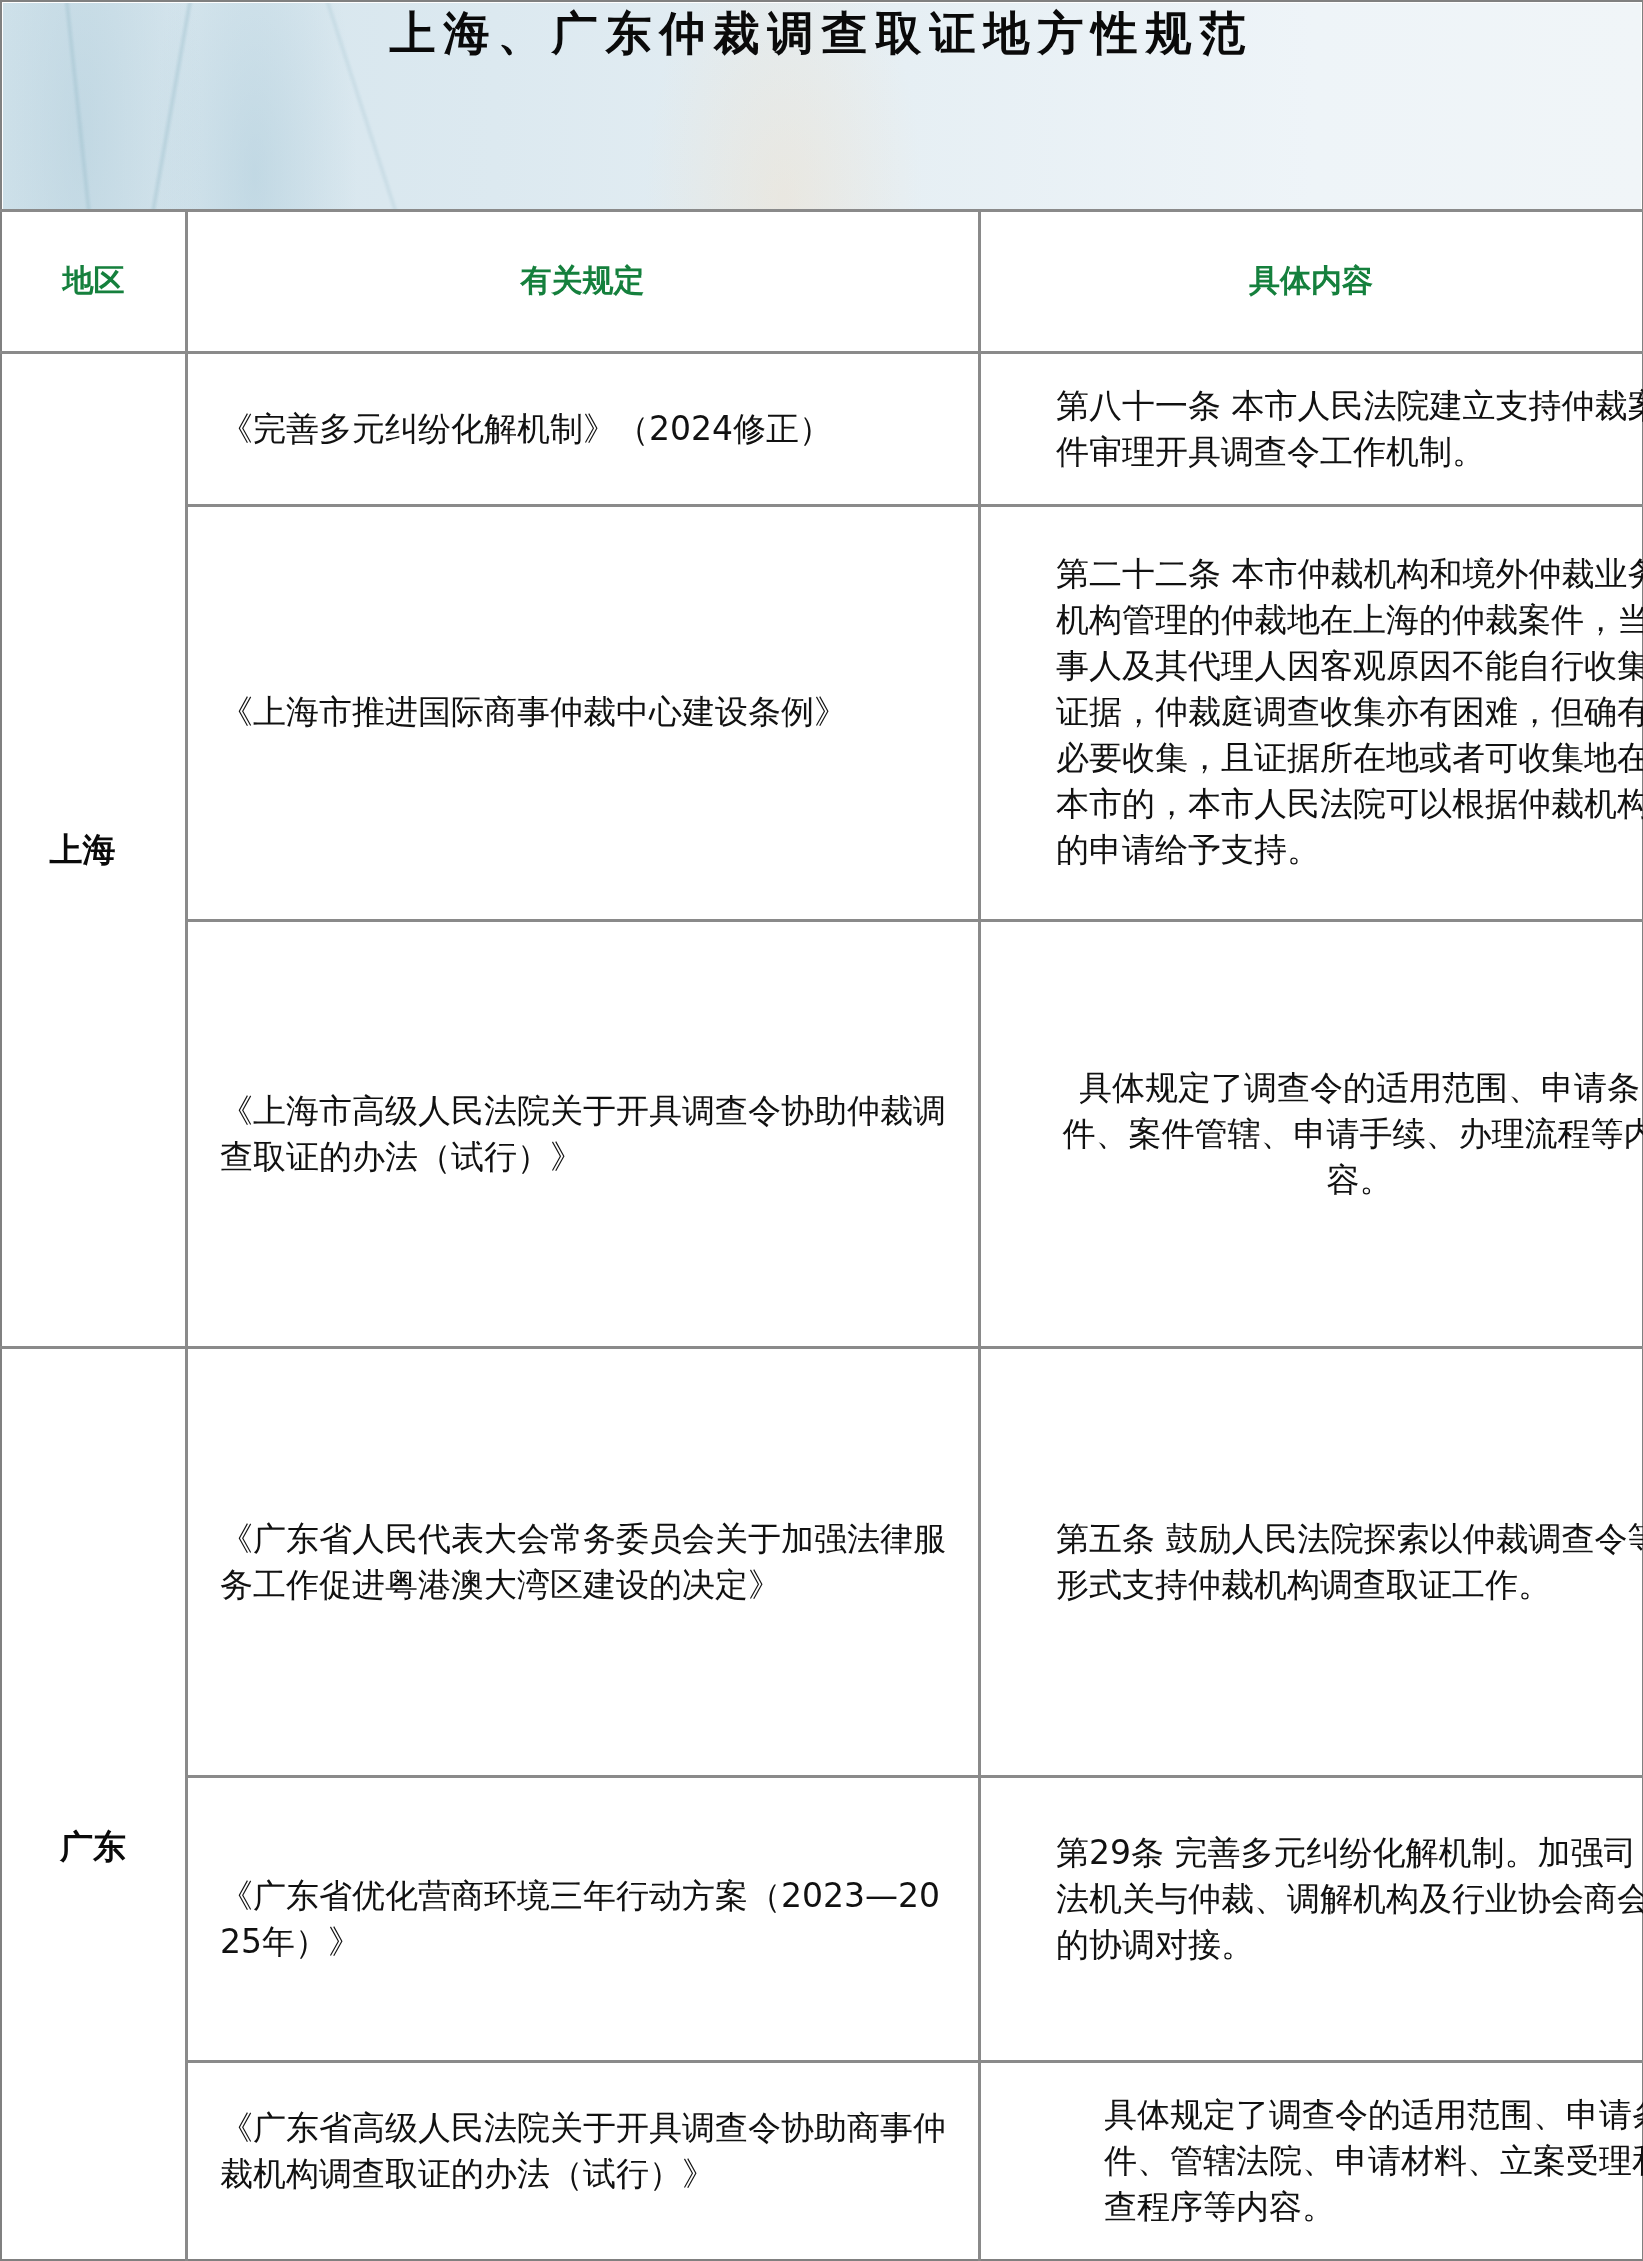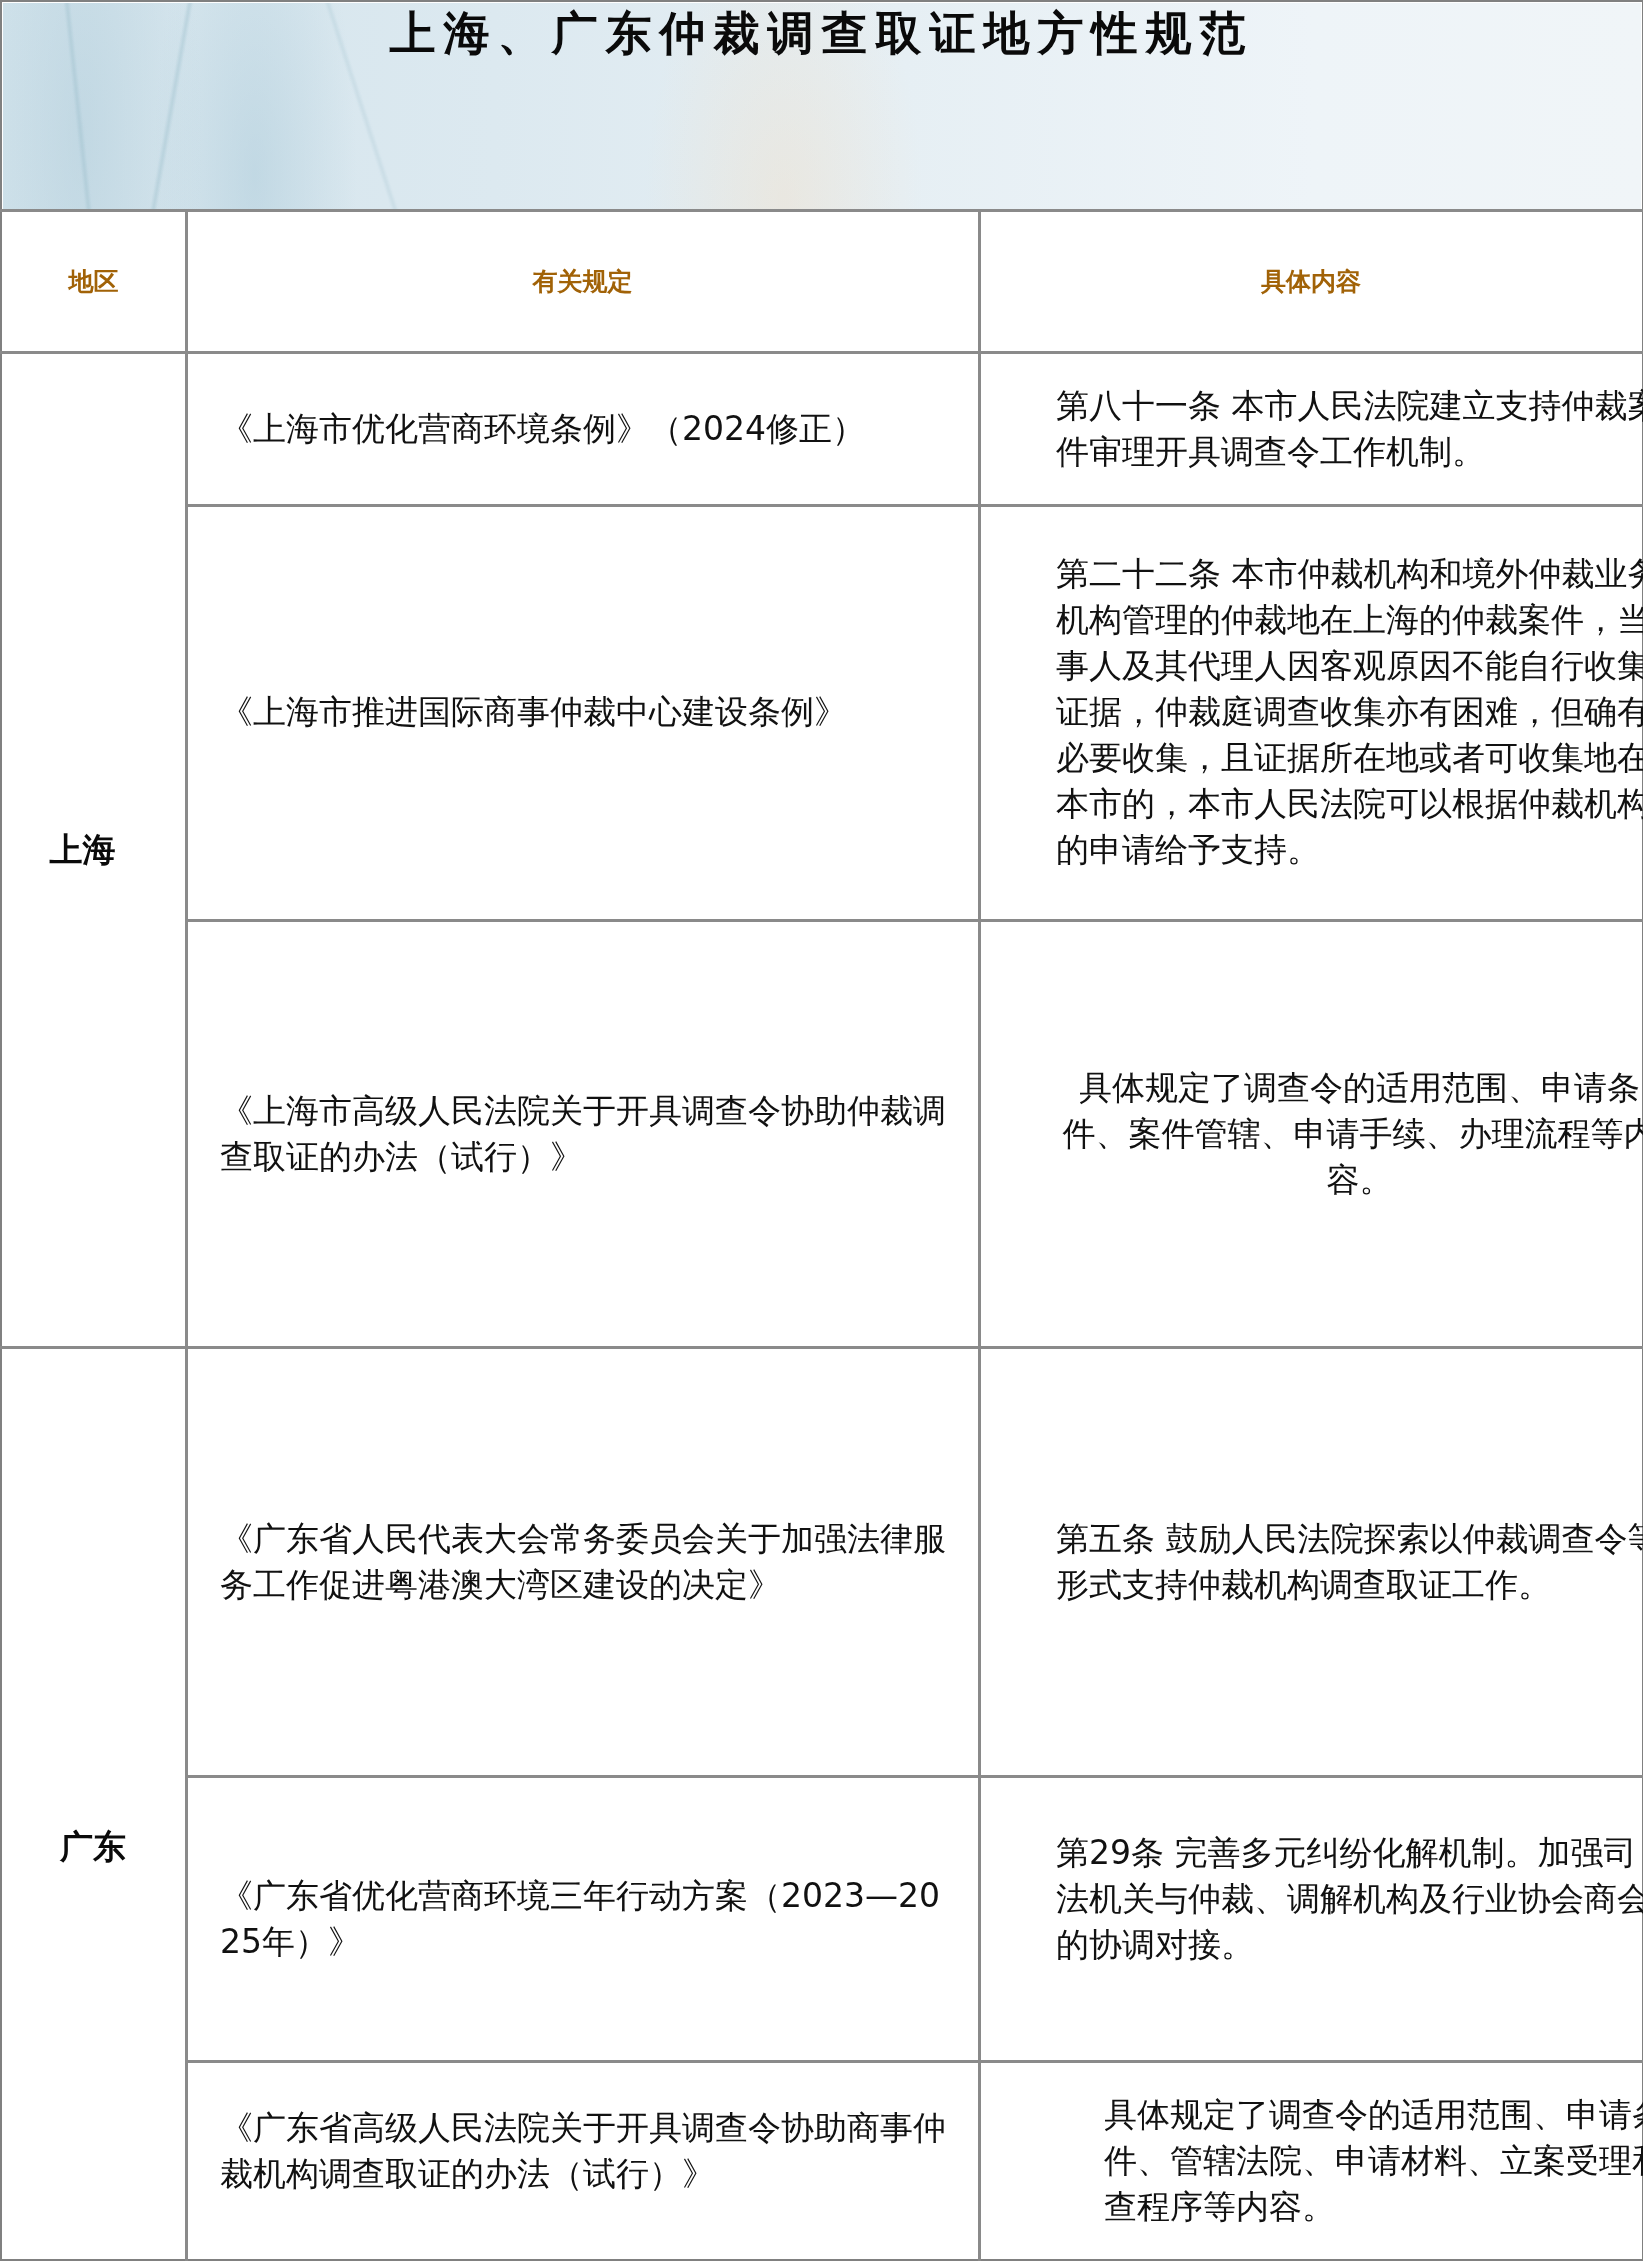--- a/index.html
+++ b/index.html
@@ -15,21 +15,21 @@
       linear-gradient(90deg, #d3e4ec 0%, #dce9f0 30%, #e6eff4 55%, #eef4f8 80%, #f0f5f8 100%);
     display: flex; align-items: flex-start; justify-content: center; overflow: hidden; }
   .streak { position: absolute; top: -13.2px; width: 4px; height: 238px; border-radius: 2px;
             background: rgba(150,185,200,0.35); filter: blur(1.3px); }
   .title { position: relative; font-size: 46px; font-weight: bold; letter-spacing: 8px;
            color: #0a0a0a; font-family: "DejaVu Sans", sans-serif; }
   .hline { position: absolute; height: 2.6px; background: #8a8a8a; }
   .vline { position: absolute; width: 2.6px; background: #8a8a8a; }
   .cell { position: absolute; box-sizing: border-box; display: flex; align-items: center; }
   .cell.center { justify-content: center; text-align: center; }
-  .hdr { font-size: 25px; font-weight: bold; color: #a16207; }
+  .hdr { font-size: 31px; font-weight: bold; color: #15803d; }
   .region { font-size: 33px; font-weight: bold; color: #0a0a0a; }
   .txt { font-size: 33px; line-height: 46px; color: #111; word-break: break-all; }
   .law { padding-left: 33px; padding-right: 26.5px; }
   .content { padding-left: 33px; padding-right: 20px; margin-left: 42px; }
 </style>
 </head>
 <body>
 
 <div class="frame"></div>
 
@@ -51,21 +51,21 @@
 <div class="vline" style="left:978px; top:209px; height:2053px;"></div>
 
 <div class="cell center hdr" style="left:2.6px; top:211px; width:182px; height:140px;">地区</div>
 <div class="cell center hdr" style="left:187px; top:211px; width:791px; height:140px;">有关规定</div>
 <div class="cell center hdr" style="left:981px; top:211px; width:660px; height:140px;">具体内容</div>
 
 <div class="cell center region" style="left:2.6px; top:354px; width:160px; height:992px;">上海</div>
 <div class="cell center region" style="left:2px; top:1349px; width:182px; height:944px;margin-top:26px;">广东</div>
 
 <div class="cell txt law" style="left:187px; top:354px; width:791px; height:150px;">
-    <span>《上海市优化营商环境条例》（2024修正）</span>
+    <span>《完善多元纠纷化解机制》（2024修正）</span>
   </div>
 <div class="cell txt content" style="left:981px; top:354px; width:660px; height:150px;">
     <span>第八十一条 本市人民法院建立支持仲裁案件审理开具调查令工作机制。</span>
   </div>
 
 <div class="cell txt law" style="left:187px; top:506px; width:791px; height:412px;">
     <span>《上海市推进国际商事仲裁中心建设条例》</span>
   </div>
 <div class="cell txt content" style="left:981px; top:506px; width:660px; height:412px;">
     <span>第二十二条 本市仲裁机构和境外仲裁业务机构管理的仲裁地在上海的仲裁案件，当事人及其代理人因客观原因不能自行收集证据，仲裁庭调查收集亦有困难，但确有必要收集，且证据所在地或者可收集地在本市的，本市人民法院可以根据仲裁机构的申请给予支持。</span>

